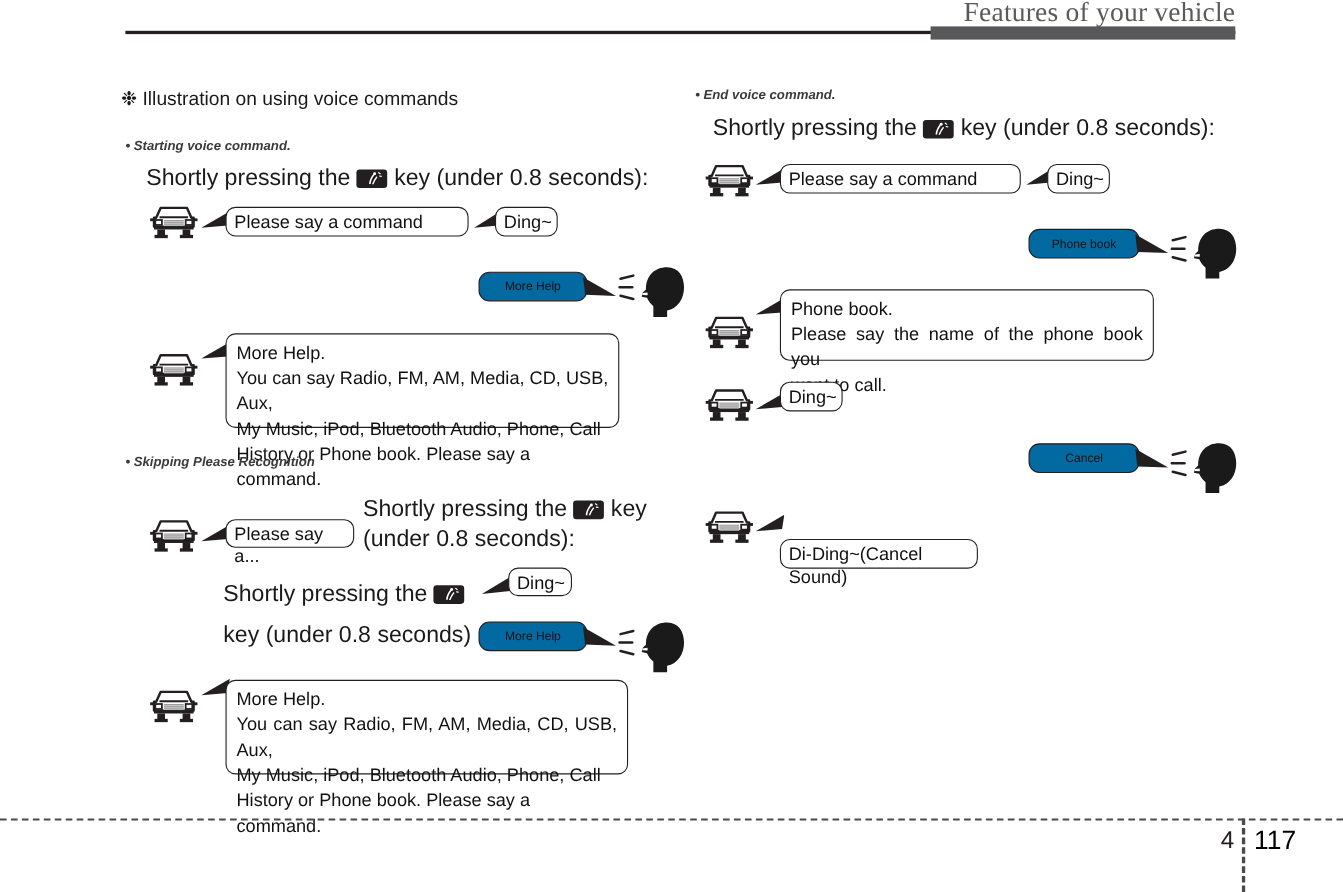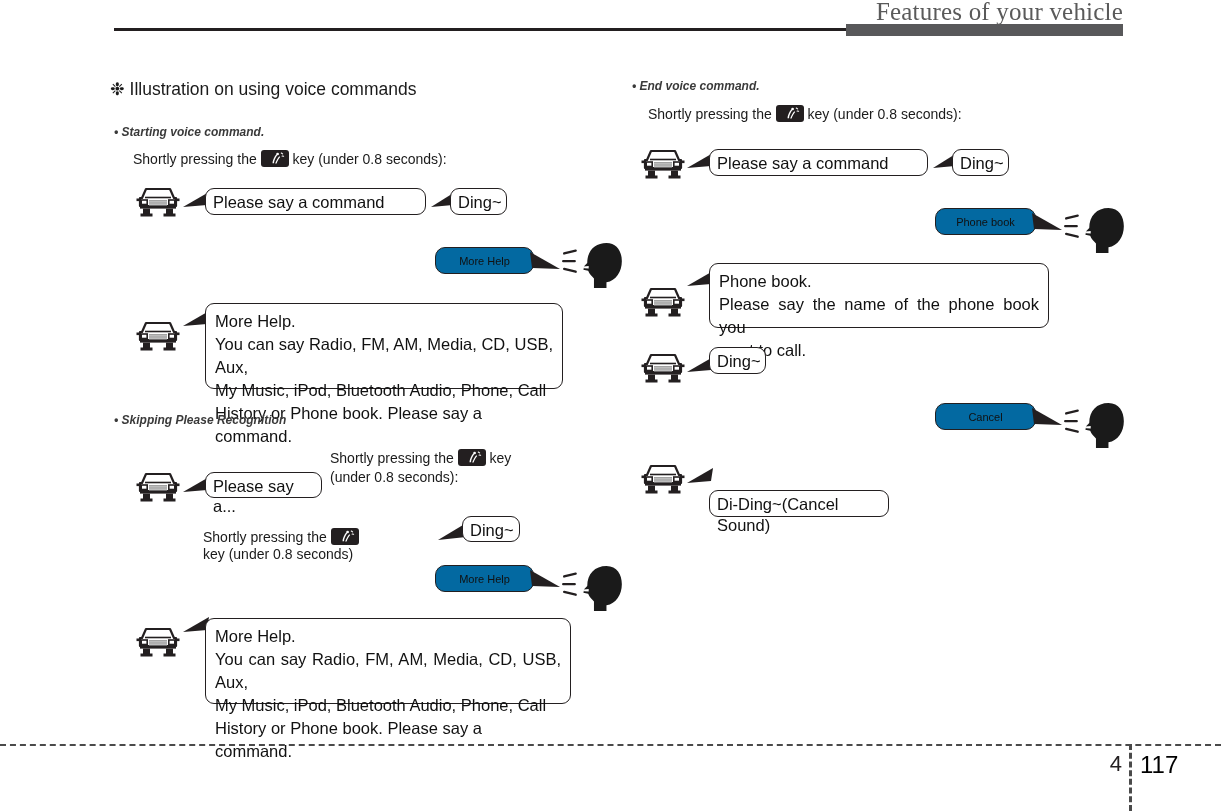--- a/index.html
+++ b/index.html
@@ -42,21 +42,21 @@
   }
 
   
   .abs{position:absolute;}
   .sect-note{
     font-size:17.5px;color:#1a1a1a;white-space:nowrap;
   }
   .sect-head{
     font-size:12px;font-weight:bold;font-style:italic;color:#3a3a3a;white-space:nowrap;
   }
-  .body-line{font-size:14px;color:#1a1a1a;white-space:nowrap;}
+  .body-line{font-size:21px;color:#1a1a1a;white-space:nowrap;}
 
   
   .vkey{
     display:inline-block;vertical-align:-3px;
     width:28px;height:17px;border-radius:3px;background:#231f20;
     position:relative;
   }
   .vkey svg{position:absolute;left:6px;top:1px;}
 
   
@@ -215,21 +215,21 @@
 
 <div class="abs" style="left:203px;top:528px;width:250px;">
   <div class="body-line">
     <span>Shortly pressing the</span>
     <span class="vkey">
       <svg width="18" height="15" viewBox="0 0 18 15">
           <use href="#g-vkeyglyph"></use>
         </svg>
     </span>
   </div>
-  <div class="body-line" style="margin-top:1px;">key (under 0.8 seconds)</div>
+  <div class="body-line" style="margin-top:14px;">key (under 0.8 seconds)</div>
 </div>
 
 <svg class="tail" style="left:438px;top:520px;" width="30" height="22" viewBox="0 0 30 22">
   <path d="M30,2 L0,20 L28,17 Z" fill="#231f20"></path>
 </svg>
 <div class="bub" style="left:462px;top:516px;width:58px;height:26px;line-height:20px;">Ding~</div>
 
 <div class="bub gray" style="left:435px;top:565px;width:99px;height:27px;line-height:21px;">More Help</div>
 <svg class="tail" style="left:530px;top:568px;" width="30" height="22" viewBox="0 0 30 22">
   <path d="M0,2 L30,19 L2,18 Z" fill="#231f20"></path>

